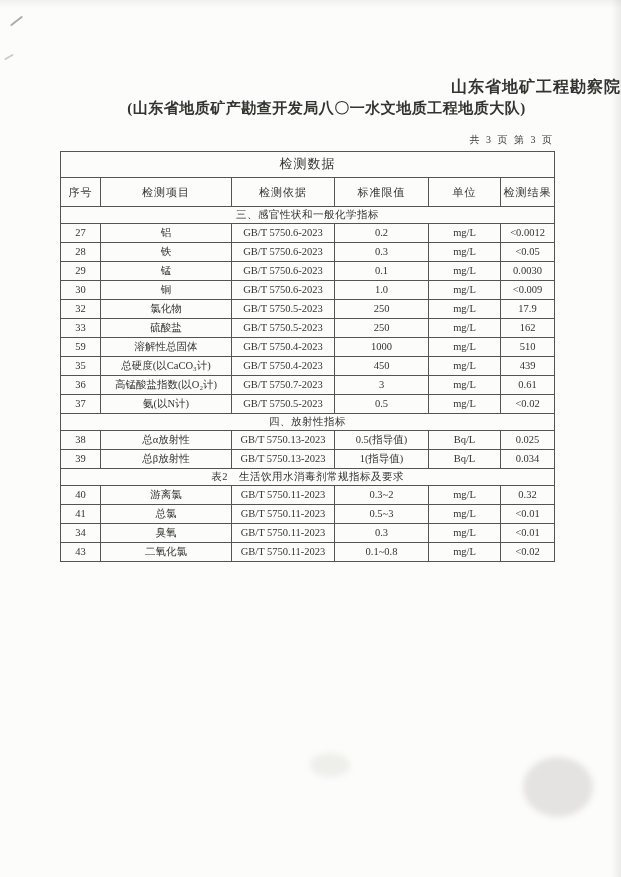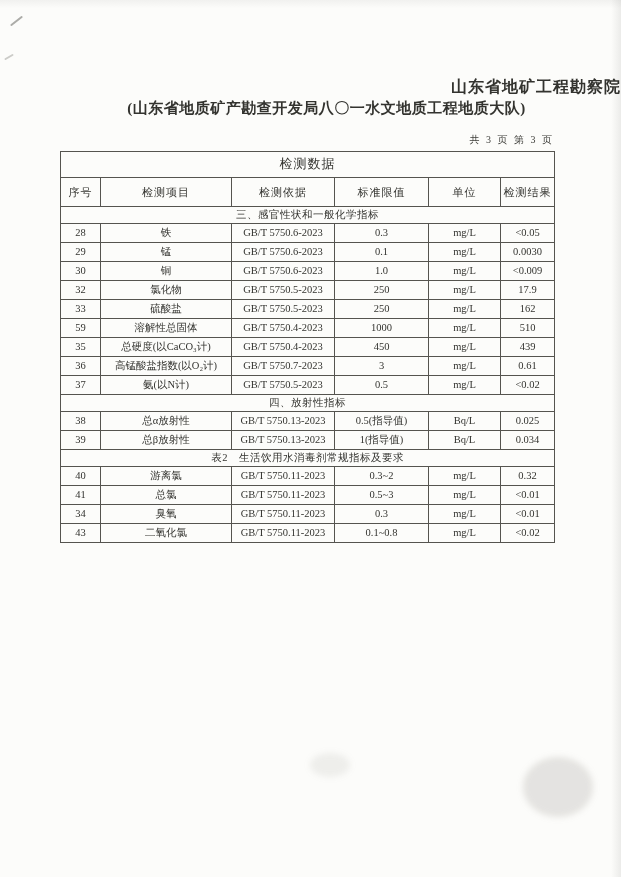--- a/index.html
+++ b/index.html
@@ -100,20 +100,28 @@
         <td>标准限值</td>
         <td>单位</td>
         <td>检测结果</td>
       </tr>
     </tbody>
     <tbody id="rows-body">
         <tr class="section-row">
           <td colspan="6">三、感官性状和一般化学指标</td>
         </tr>
         <tr>
+          <td>27</td>
+          <td>铝</td>
+          <td>GB/T 5750.6-2023</td>
+          <td>0.2</td>
+          <td>mg/L</td>
+          <td>&lt;0.0012</td>
+        </tr>
+        <tr>
           <td>28</td>
           <td>铁</td>
           <td>GB/T 5750.6-2023</td>
           <td>0.3</td>
           <td>mg/L</td>
           <td>&lt;0.05</td>
         </tr>
         <tr>
           <td>29</td>
           <td>锰</td>

